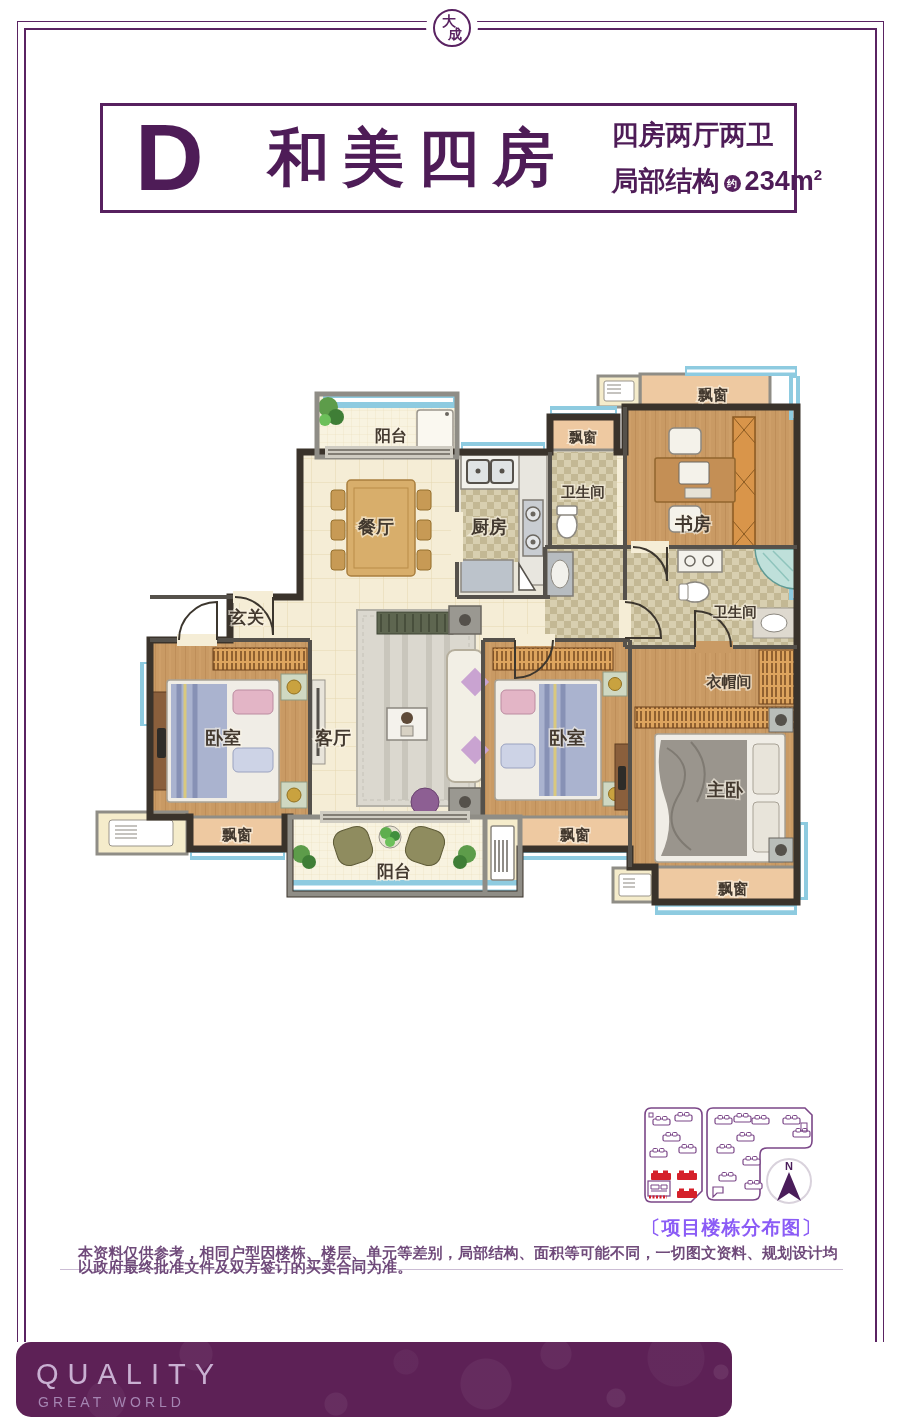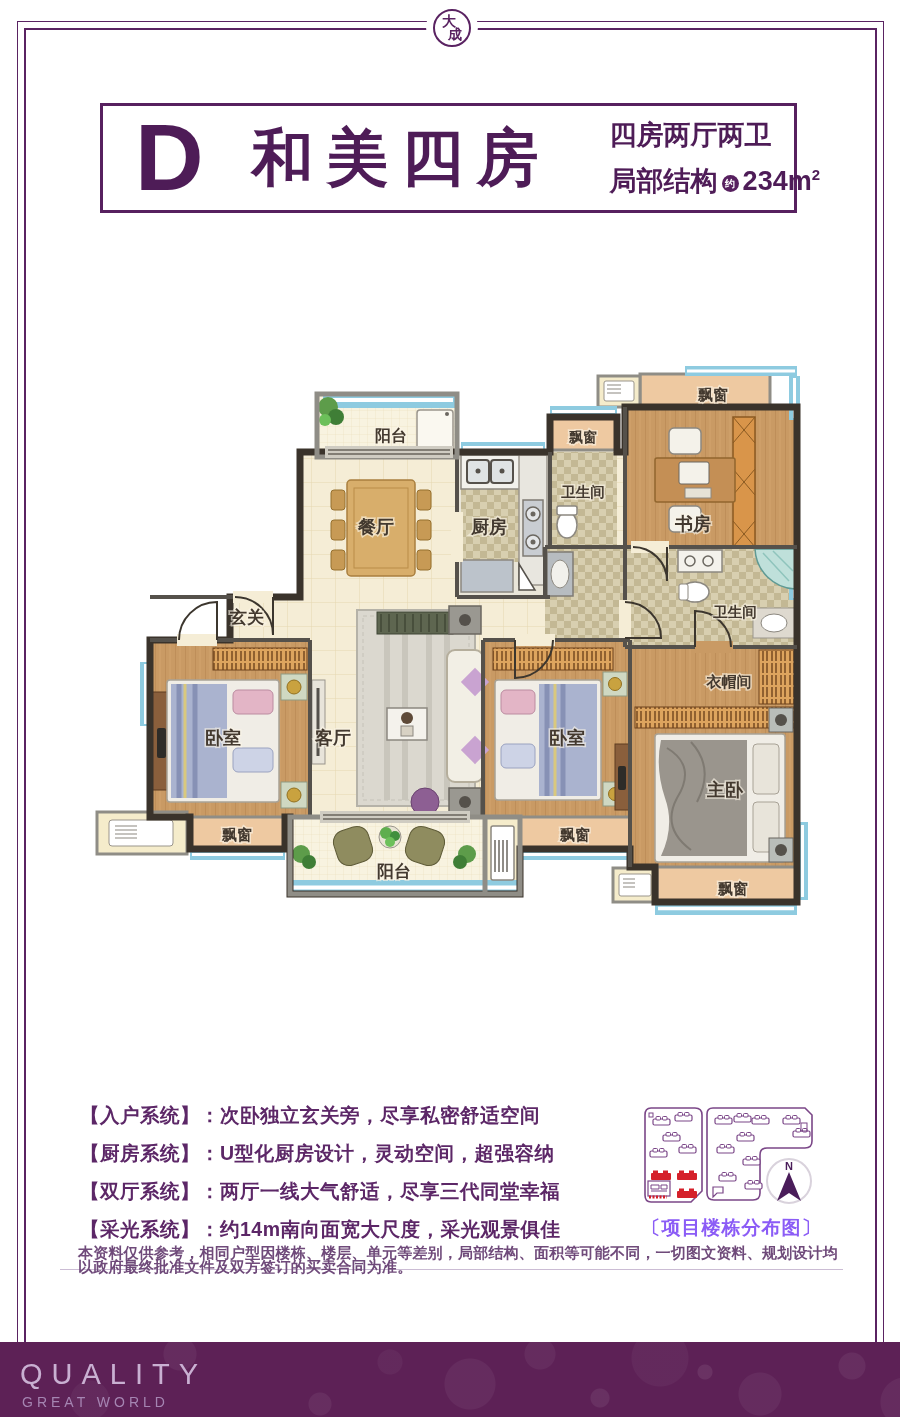--- a/index.html
+++ b/index.html
@@ -17,54 +17,54 @@
   .logo{position:absolute;left:433px;top:9px;width:34px;height:34px;border:2px solid #5a2362;border-radius:50%;
         background:#fff;color:#5a2362;}
   .logo .c1{position:absolute;left:7px;top:2px;font-size:14px;font-weight:700;}
   .logo .c2{position:absolute;left:13px;top:15px;font-size:14px;font-weight:700;}
   
   .title-box{position:absolute;left:100px;top:103px;width:697px;height:110px;border:3px solid #57205f;
              box-sizing:border-box;display:flex;align-items:center;background:#fff;}
   .tb-d{font-size:95px;font-weight:800;color:#4e1c57;margin-left:32px;line-height:0.9;}
   .tb-div{width:3px;height:78px;background:#57205f;}
   .d1{margin-left:26px;} .d2{margin-left:14px;}
-  .tb-name{font-size:62px;font-weight:800;color:#4e1c57;letter-spacing:13px;margin-left:22px;white-space:nowrap;}
-  .tb-right{margin-left:44px;color:#4e1c57;font-weight:700;font-size:27px;line-height:39px;white-space:nowrap;}
+  .tb-name{font-size:62px;font-weight:800;color:#4e1c57;letter-spacing:13px;margin-left:38px;white-space:nowrap;}
+  .tb-right{margin-left:30px;color:#4e1c57;font-weight:700;font-size:27px;line-height:39px;white-space:nowrap;}
   .area-circle{display:inline-flex;width:17px;height:17px;border-radius:50%;background:#57205f;color:#fff;
                font-size:10px;align-items:center;justify-content:center;margin:0 4px;vertical-align:3px;font-weight:700;}
   .tb-right sup{font-size:15px;}
   
   .floorplan{position:absolute;left:95px;top:362px;width:730px;height:585px;}
   .floorplan text{paint-order:stroke;stroke:rgba(250,245,230,.65);stroke-width:3px;
                   fill:#43392f;font-weight:bold;font-family:"Liberation Sans","DejaVu Sans",sans-serif;}
   
   .features{position:absolute;left:80px;top:1096px;}
   .feat-row{font-size:19.5px;font-weight:700;color:#5c2767;height:38px;line-height:38px;letter-spacing:0.5px;white-space:nowrap;}
   
   .sitemap{position:absolute;left:633px;top:1093px;width:197px;}
   .sitemap-caption{margin-top:0;text-align:center;font-size:19px;font-weight:700;color:#8b5cf6;letter-spacing:1px;}
   
   .rule{position:absolute;left:60px;right:57px;top:1269px;height:1px;background:#cbbcd4;}
   .disclaimer{position:absolute;left:78px;top:1246px;width:772px;font-size:15px;font-weight:700;
               color:#6f4a7a;line-height:14px;letter-spacing:0.2px;}
   
-  .footer{position:absolute;left:0;bottom:0;width:900px;height:75px;background-color:#5d2156;
+  .footer{position:absolute;left:16px;bottom:0;width:716px;height:75px;background-color:#5d2156;
     background-image:
       radial-gradient(circle at 180px 12px, rgba(255,255,255,.05) 0 16px, transparent 17px),
       radial-gradient(circle at 470px 42px, rgba(255,255,255,.05) 0 25px, transparent 26px),
       radial-gradient(circle at 320px 62px, rgba(255,255,255,.06) 0 11px, transparent 12px),
       radial-gradient(circle at 660px 16px, rgba(255,255,255,.04) 0 28px, transparent 29px),
       radial-gradient(circle at 600px 56px, rgba(255,255,255,.07) 0 9px,  transparent 10px),
       radial-gradient(circle at 760px 52px, rgba(255,255,255,.05) 0 21px, transparent 22px),
       radial-gradient(circle at 852px 24px, rgba(255,255,255,.06) 0 13px, transparent 14px),
       radial-gradient(circle at 705px 30px, rgba(255,255,255,.08) 0 7px,  transparent 8px),
       radial-gradient(circle at 540px 12px, rgba(255,255,255,.05) 0 15px, transparent 16px),
       radial-gradient(circle at 905px 60px, rgba(255,255,255,.05) 0 24px, transparent 25px),
       radial-gradient(circle at 390px 20px, rgba(255,255,255,.04) 0 12px, transparent 13px),
-      radial-gradient(circle at 90px 58px,  rgba(255,255,255,.04) 0 19px, transparent 20px);}
+      radial-gradient(circle at 90px 58px,  rgba(255,255,255,.04) 0 19px, transparent 20px); border-radius: 15px;}
   .footer-title{position:absolute;left:20px;top:16px;font-size:29px;letter-spacing:9px;color:#c9b0d2;font-weight:400;}
   .footer-sub{position:absolute;left:22px;top:52px;font-size:14px;letter-spacing:4px;color:#a585b2;font-weight:400;}
 </style>
 </head>
 <body>
 
 <div class="page">
 
   <div class="fl fv-ol"></div>
   <div class="fl fv-il"></div>
@@ -391,26 +391,20 @@
       <text x="299" y="515" font-size="17">阳台</text>
       <text x="472" y="382" font-size="18">卧室</text>
       <text x="480" y="478" font-size="15">飘窗</text>
       <text x="640" y="255" font-size="14.5">卫生间</text>
       <text x="634" y="325" font-size="15">衣帽间</text>
       <text x="630" y="434" font-size="18">主卧</text>
       <text x="638" y="532" font-size="15">飘窗</text>
     </g>
   </svg>
 
-  <div class="features">
-    <div class="feat-row"><span>【入户系统】</span><span>：次卧独立玄关旁，尽享私密舒适空间</span></div>
-    <div class="feat-row"><span>【厨房系统】</span><span>：U型化厨房设计，灵动空间，超强容纳</span></div>
-    <div class="feat-row"><span>【双厅系统】</span><span>：两厅一线大气舒适，尽享三代同堂幸福</span></div>
-    <div class="feat-row"><span>【采光系统】</span><span>：约14m南向面宽大尺度，采光观景俱佳</span></div>
-  </div>
 
   <div class="sitemap">
     <svg width="197" height="118" viewBox="0 0 197 118">
       <defs>
         <g id="bldg">
           <rect x="0" y="0" width="17" height="6" rx="1.5" fill="#fff" stroke="#7b4788" stroke-width="1.2"></rect>
           <rect x="3" y="-2.5" width="4.5" height="3.5" rx="1" fill="#fff" stroke="#7b4788" stroke-width="1"></rect>
           <rect x="9.5" y="-2.5" width="4.5" height="3.5" rx="1" fill="#fff" stroke="#7b4788" stroke-width="1"></rect>
         </g>
         <g id="bldgr">

